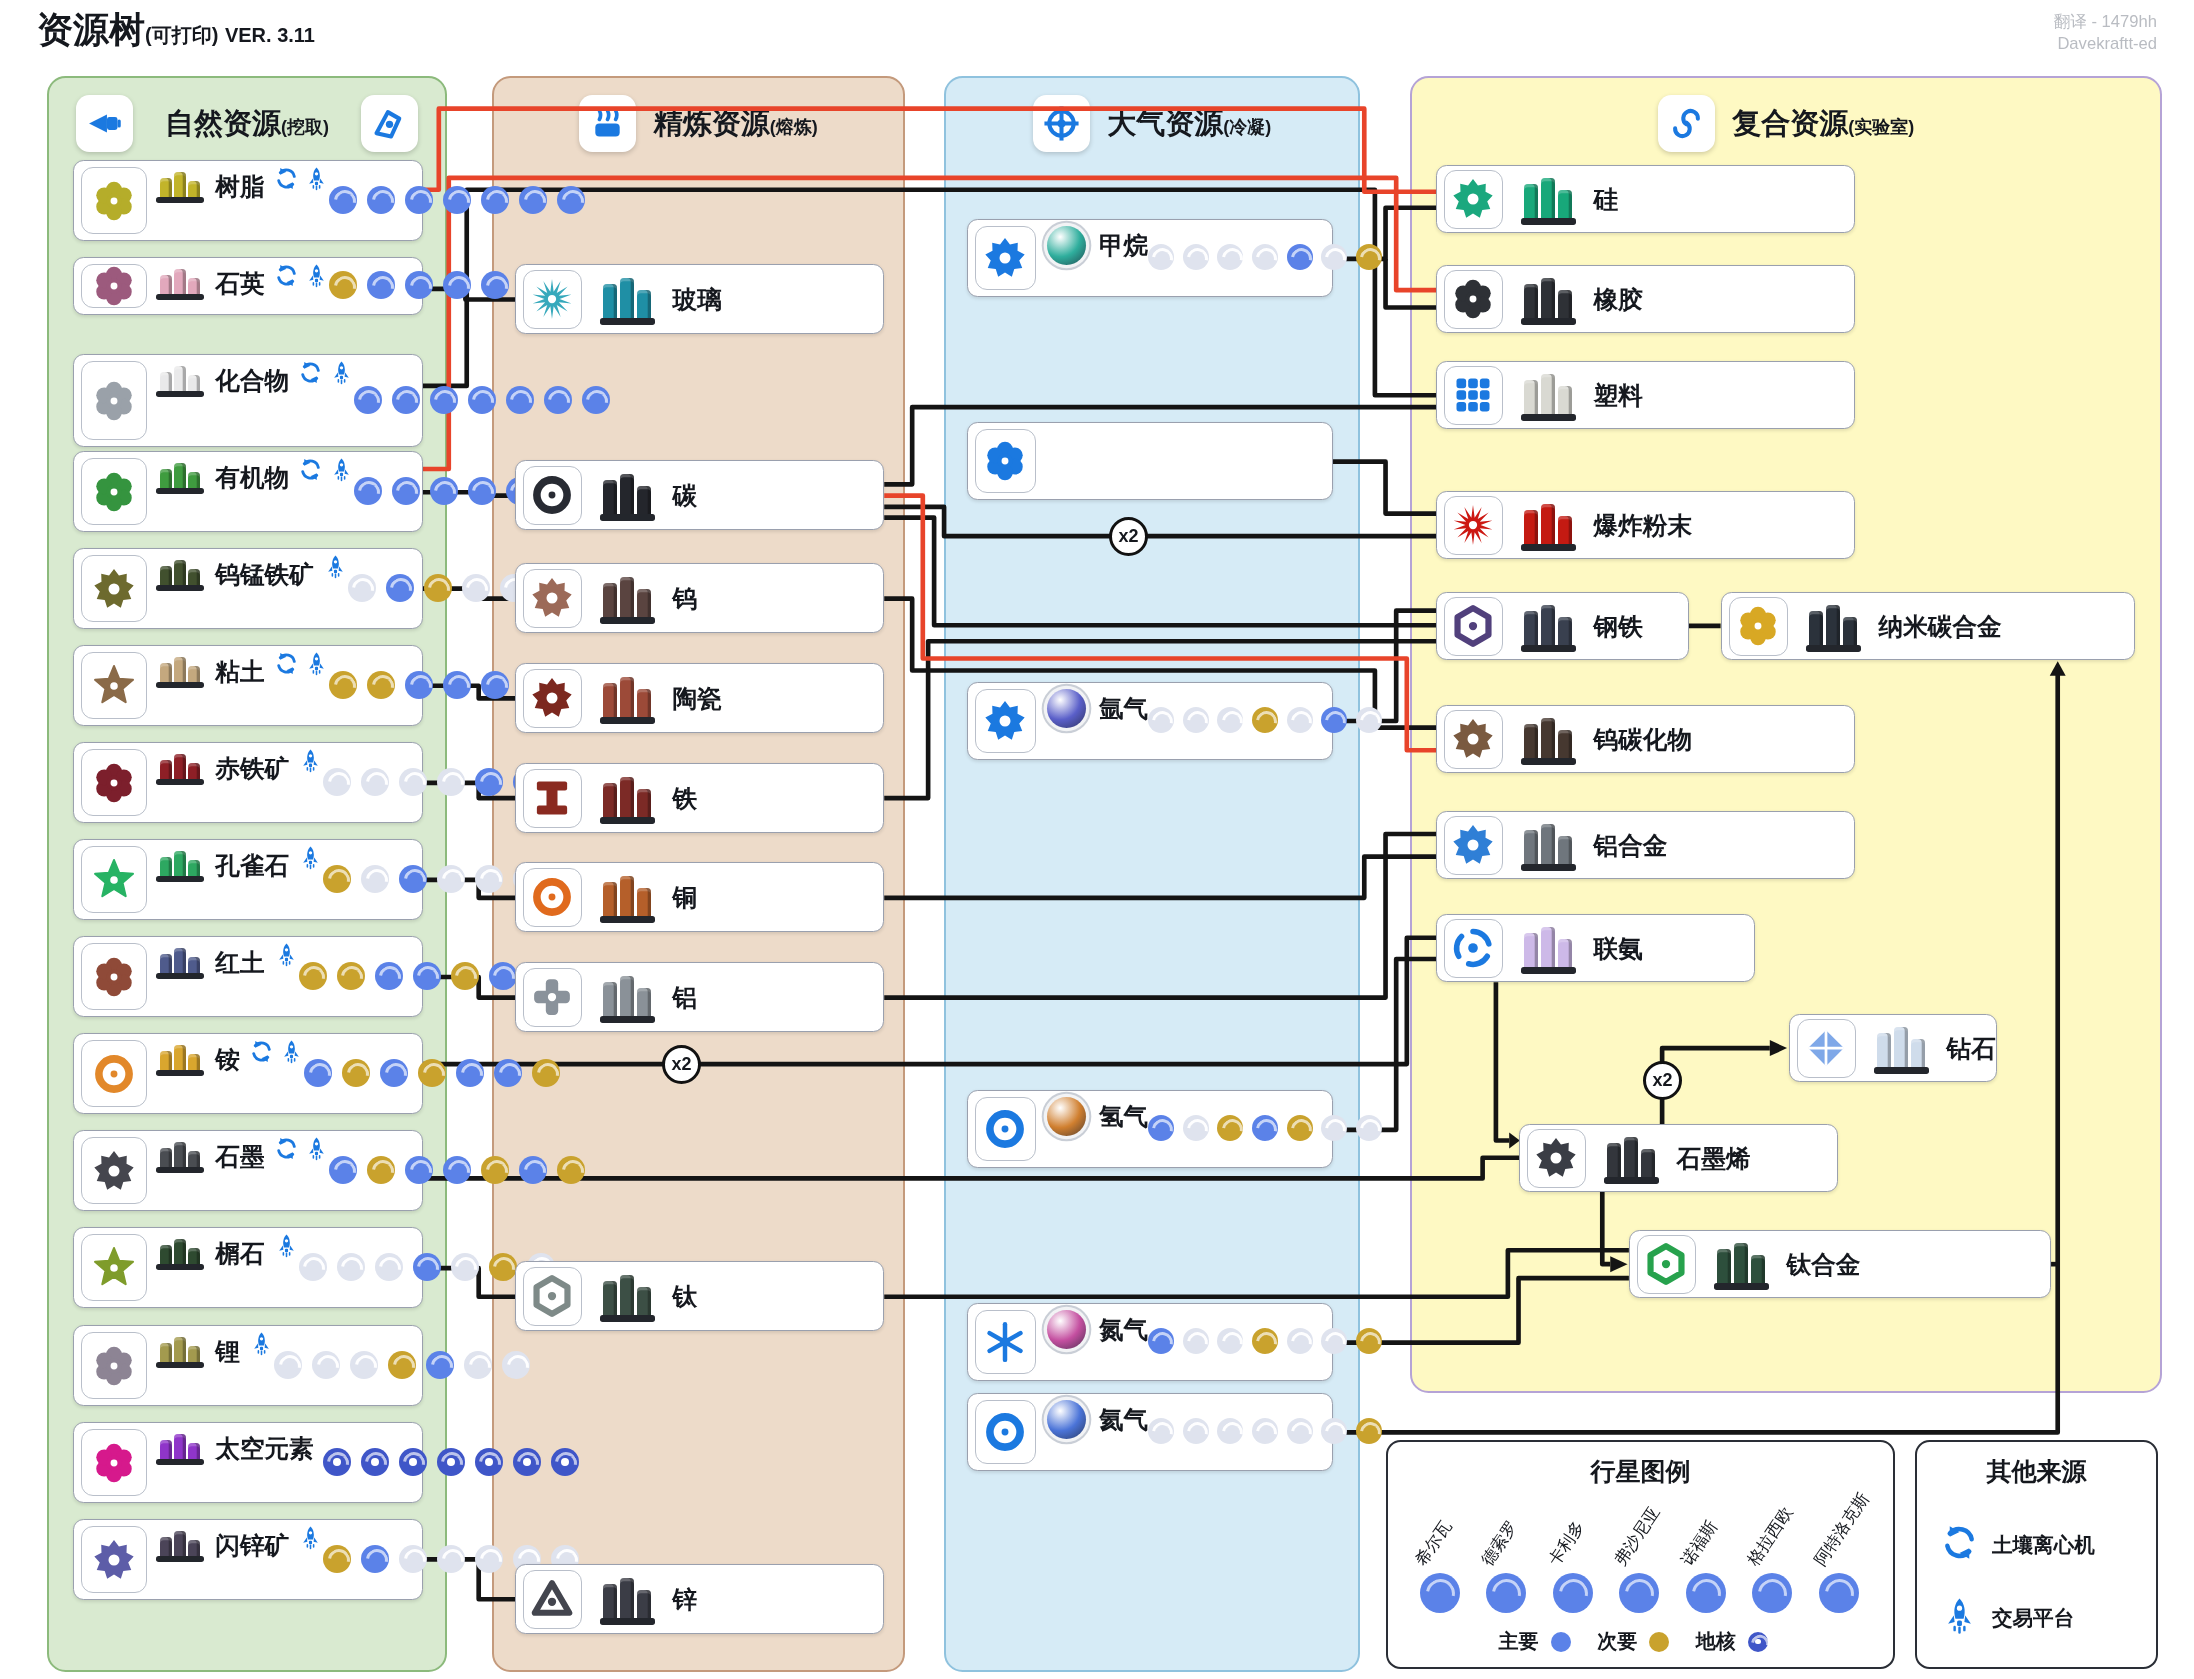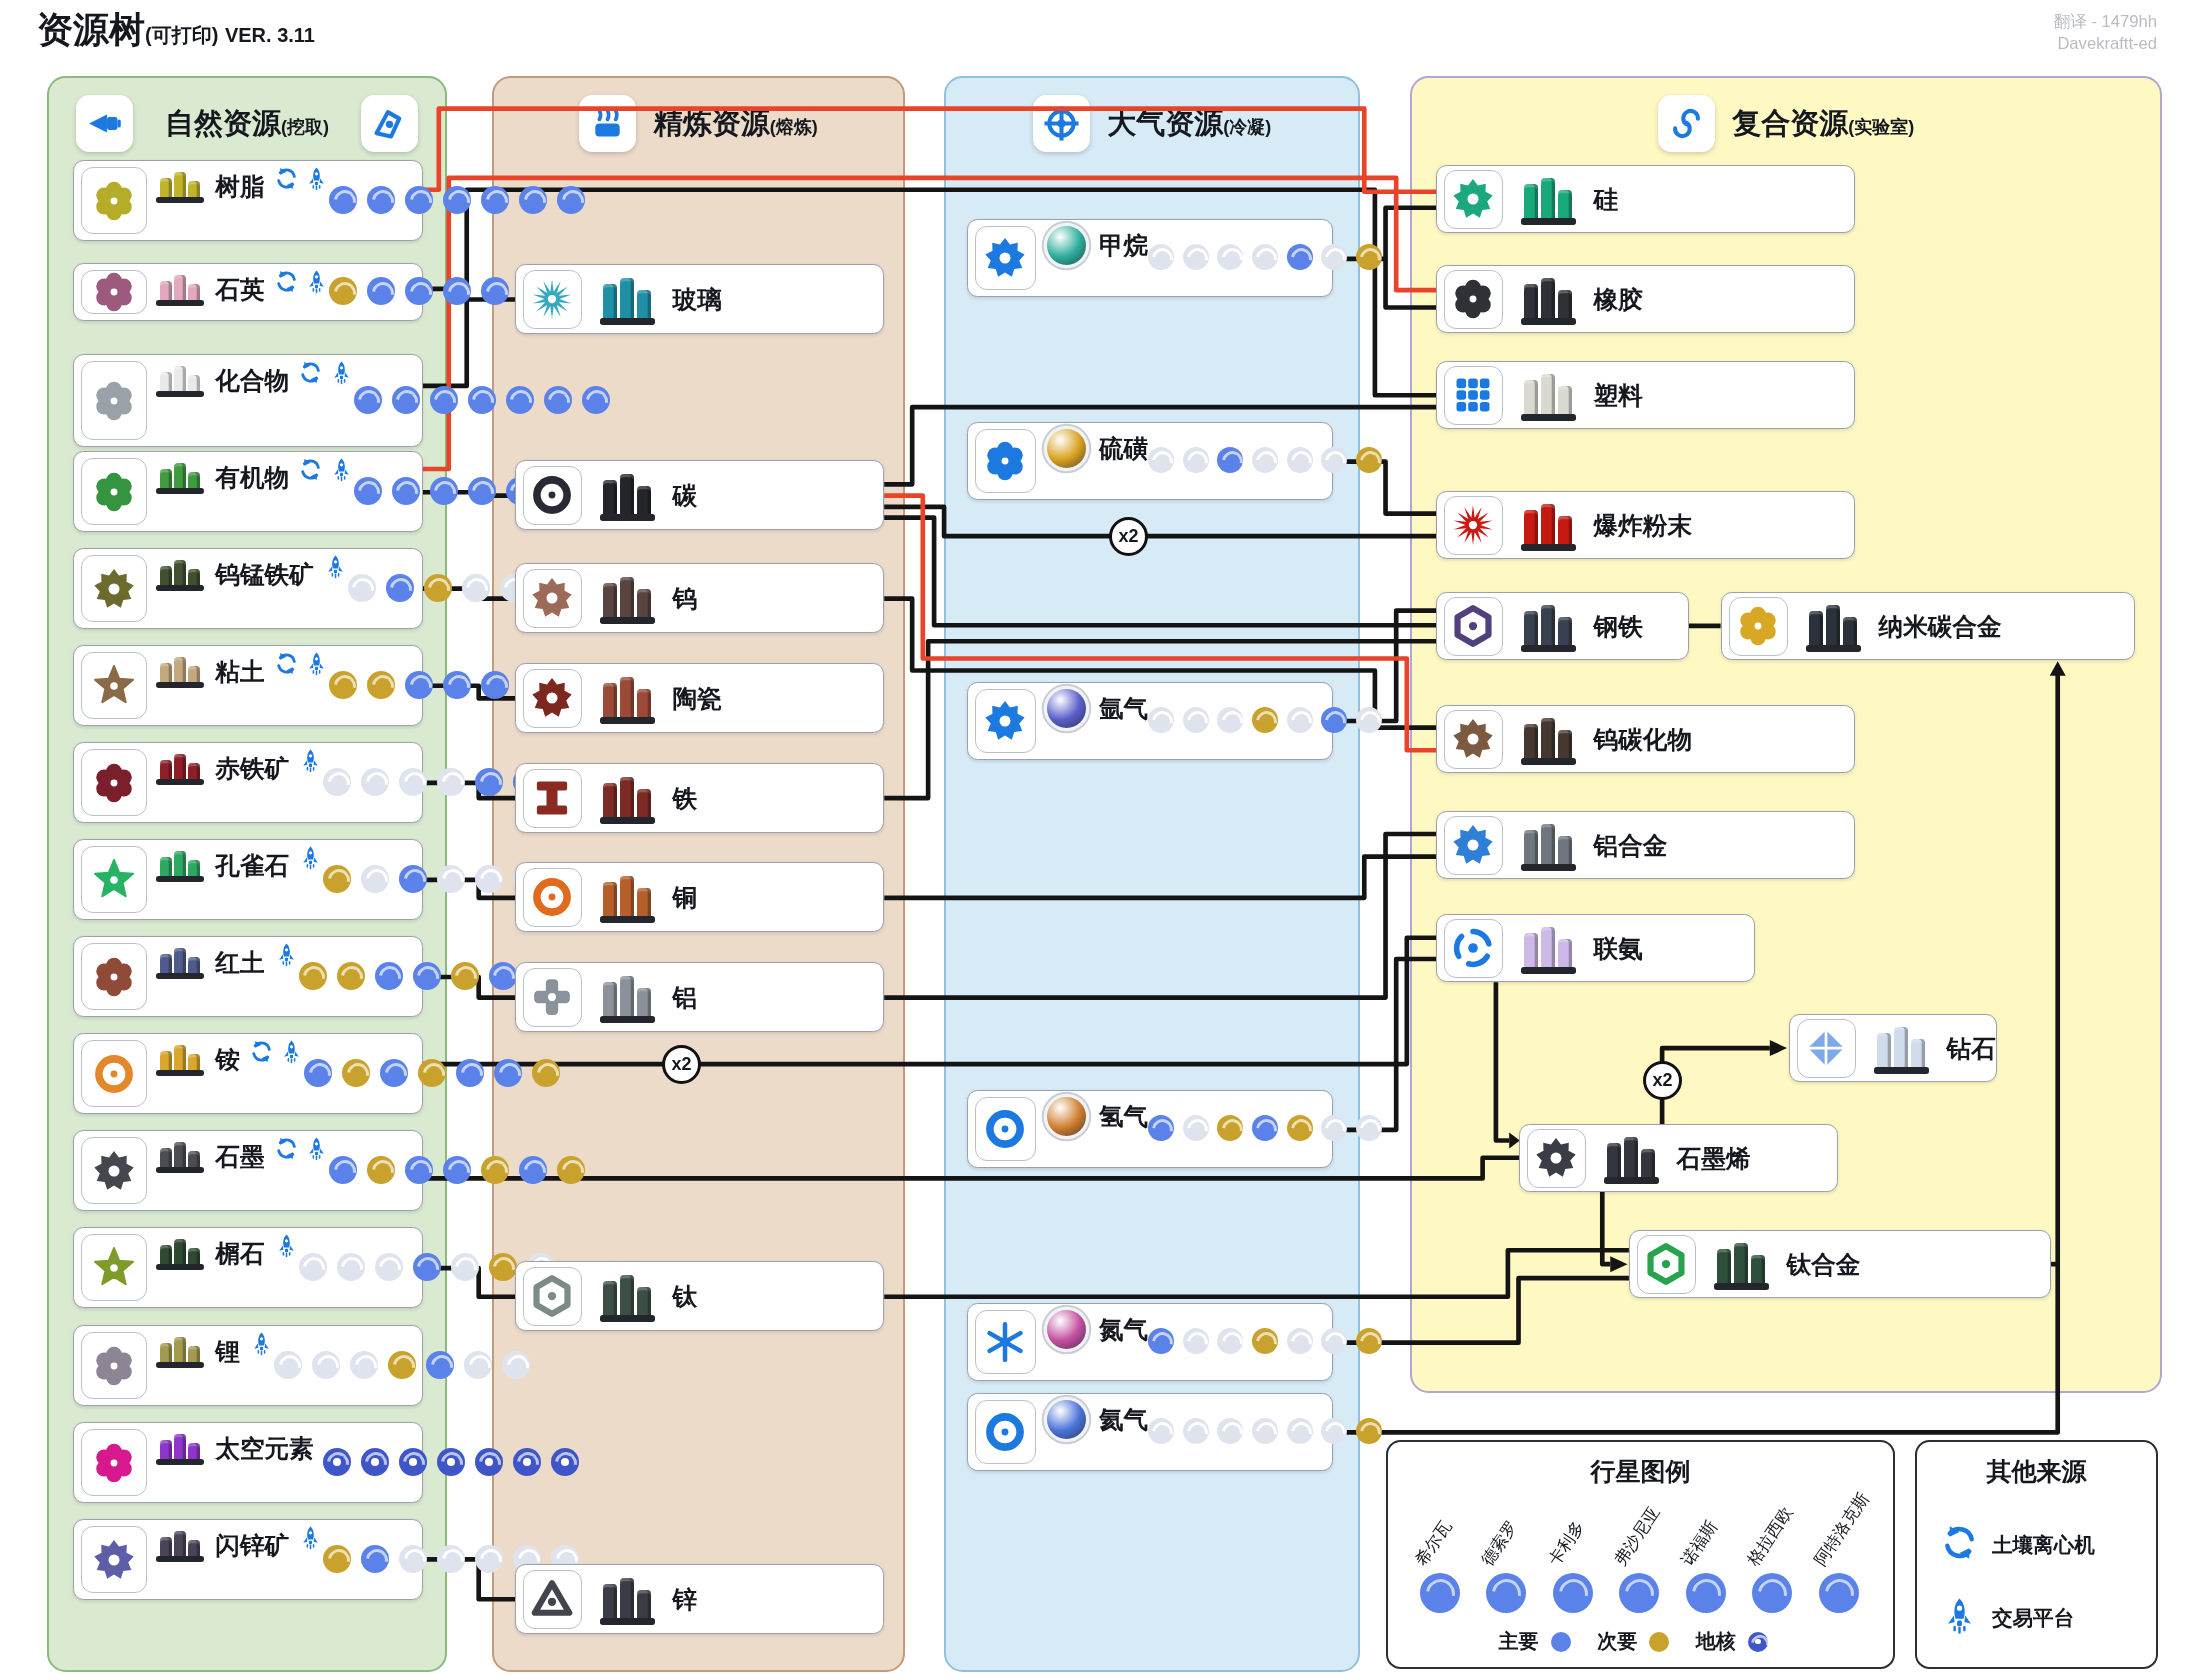--- a/index.html
+++ b/index.html
@@ -263,21 +263,21 @@
             <span class="pl pl-primary"></span>
             <span class="pl pl-primary"></span>
             <span class="pl pl-primary"></span>
             <span class="pl pl-primary"></span>
             <span class="pl pl-primary"></span>
             <span class="pl pl-primary"></span>
             <span class="pl pl-primary"></span>
           </div>
     </div>
   </div>
-      <div class="card" style="left:73px;top:263px;width:350px;height:58px">
+      <div class="card" style="left:73px;top:257px;width:350px;height:58px">
     <div class="badge">
           <svg viewBox="0 0 64 64" width="44" height="44">
             <circle cx="32.0" cy="15.5" r="11.5" fill="#9c5a7d"></circle>
             <circle cx="46.3" cy="23.8" r="11.5" fill="#9c5a7d"></circle>
             <circle cx="46.3" cy="40.3" r="11.5" fill="#9c5a7d"></circle>
             <circle cx="32.0" cy="48.5" r="11.5" fill="#9c5a7d"></circle>
             <circle cx="17.7" cy="40.3" r="11.5" fill="#9c5a7d"></circle>
             <circle cx="17.7" cy="23.8" r="11.5" fill="#9c5a7d"></circle>
             <circle cx="32" cy="32" r="11" fill="#9c5a7d"></circle>
             <circle cx="32" cy="32" r="5" fill="#fff"></circle>
@@ -1087,35 +1087,20 @@
             <circle cx="32.0" cy="15.5" r="11.5" fill="#1b79e0"></circle>
             <circle cx="46.3" cy="23.8" r="11.5" fill="#1b79e0"></circle>
             <circle cx="46.3" cy="40.3" r="11.5" fill="#1b79e0"></circle>
             <circle cx="32.0" cy="48.5" r="11.5" fill="#1b79e0"></circle>
             <circle cx="17.7" cy="40.3" r="11.5" fill="#1b79e0"></circle>
             <circle cx="17.7" cy="23.8" r="11.5" fill="#1b79e0"></circle>
             <circle cx="32" cy="32" r="11" fill="#1b79e0"></circle>
             <circle cx="32" cy="32" r="5" fill="#fff"></circle>
           </svg>
         </div>
-    <div class="natbody atm">
-      <div class="natrow1">
-        <div class="gasball" style="background:radial-gradient(circle at 34% 28%, #ffffff 0%, #d8a21f 52%, #1a2030 120%)"></div>
-        <span class="rname">硫磺</span>
-      </div>
-      <div class="planets sm">
-            <span class="pl pl-none"></span>
-            <span class="pl pl-none"></span>
-            <span class="pl pl-primary"></span>
-            <span class="pl pl-none"></span>
-            <span class="pl pl-none"></span>
-            <span class="pl pl-none"></span>
-            <span class="pl pl-secondary"></span>
-          </div>
-    </div>
   </div>
       <div class="card" style="left:967px;top:682px;width:366px;height:78px">
     <div class="badge b88">
           <svg viewBox="0 0 64 64" width="44" height="44">
             <polygon points="32.0,3.0 39.2,12.3 50.6,9.8 50.2,21.5 60.6,27.0 52.7,35.6 57.1,46.5 45.5,48.1 41.9,59.3 32.0,53.0 22.1,59.3 18.5,48.1 6.9,46.5 11.3,35.6 3.4,27.0 13.8,21.5 13.4,9.8 24.8,12.3" fill="#1b79e0"></polygon>
             <circle cx="32" cy="32" r="8" fill="#fff"></circle>
           </svg>
         </div>
     <div class="natbody atm">
       <div class="natrow1">

